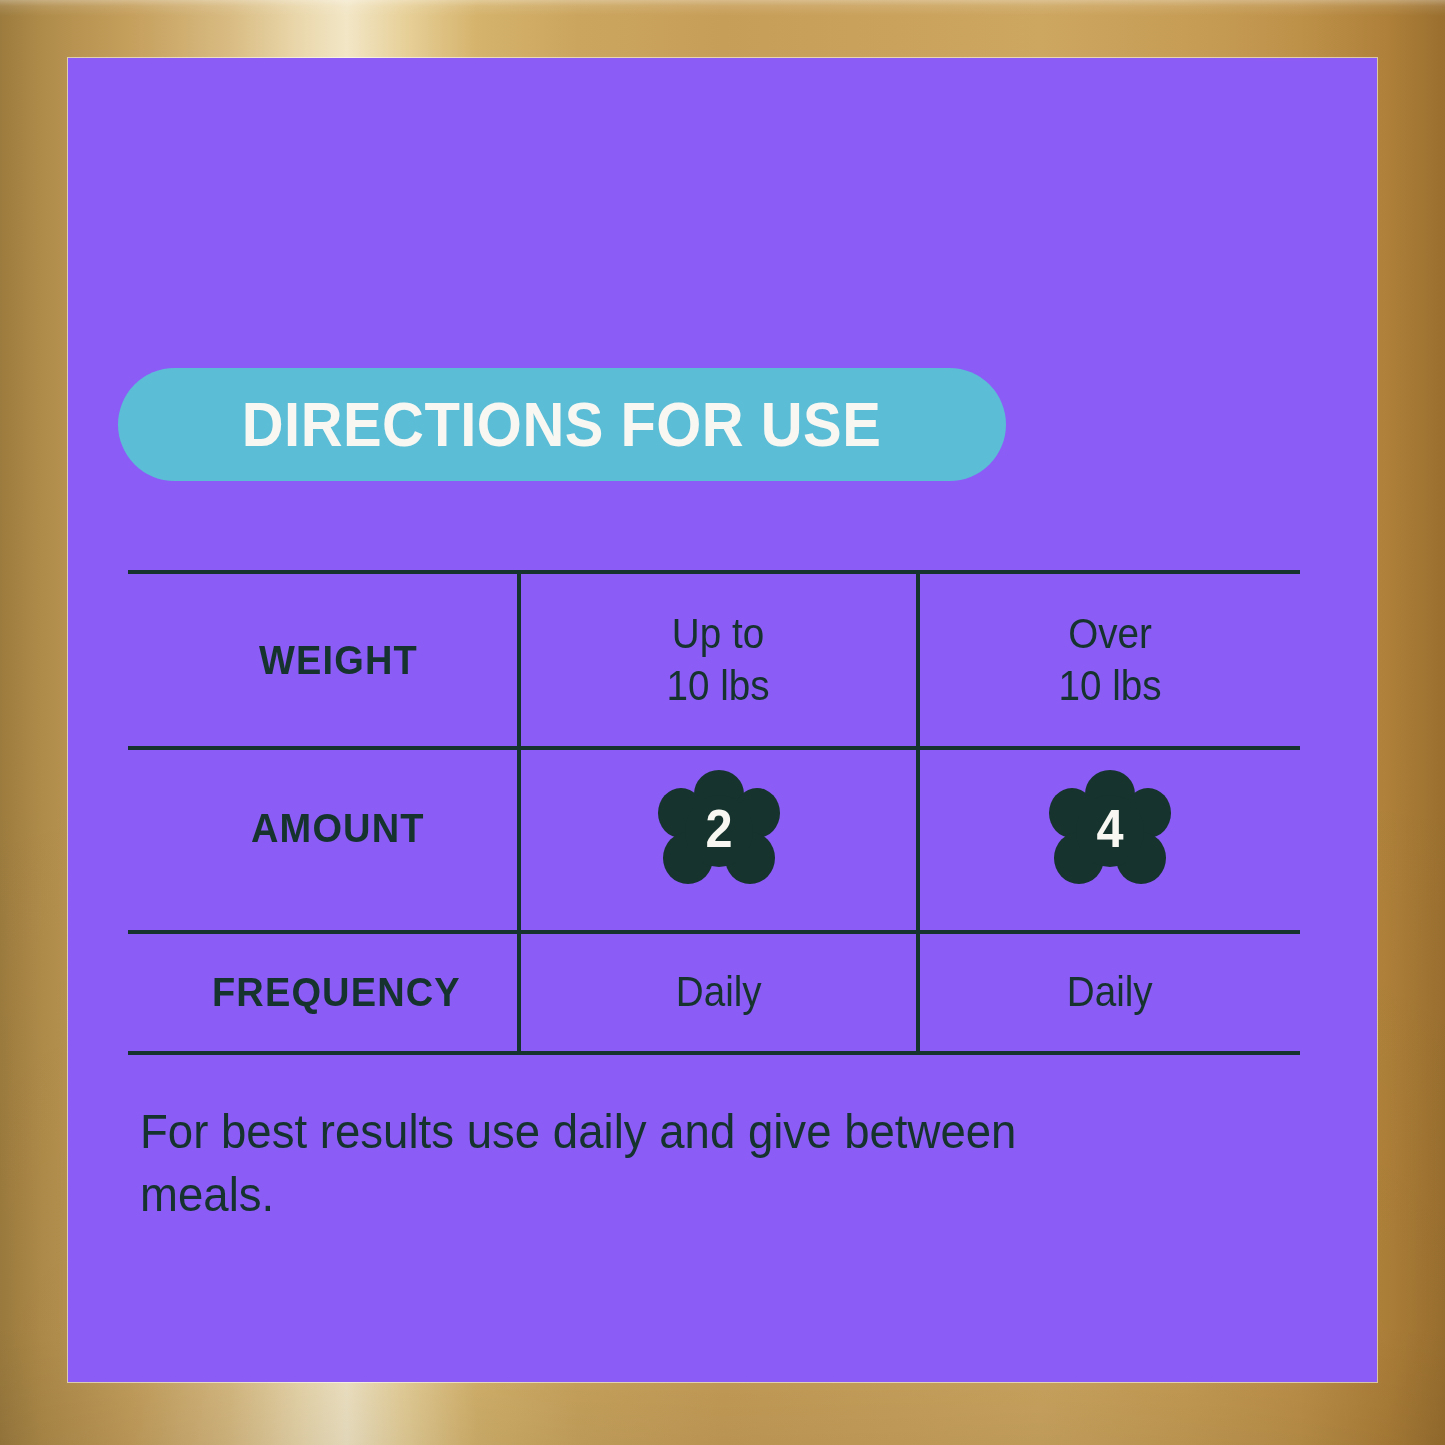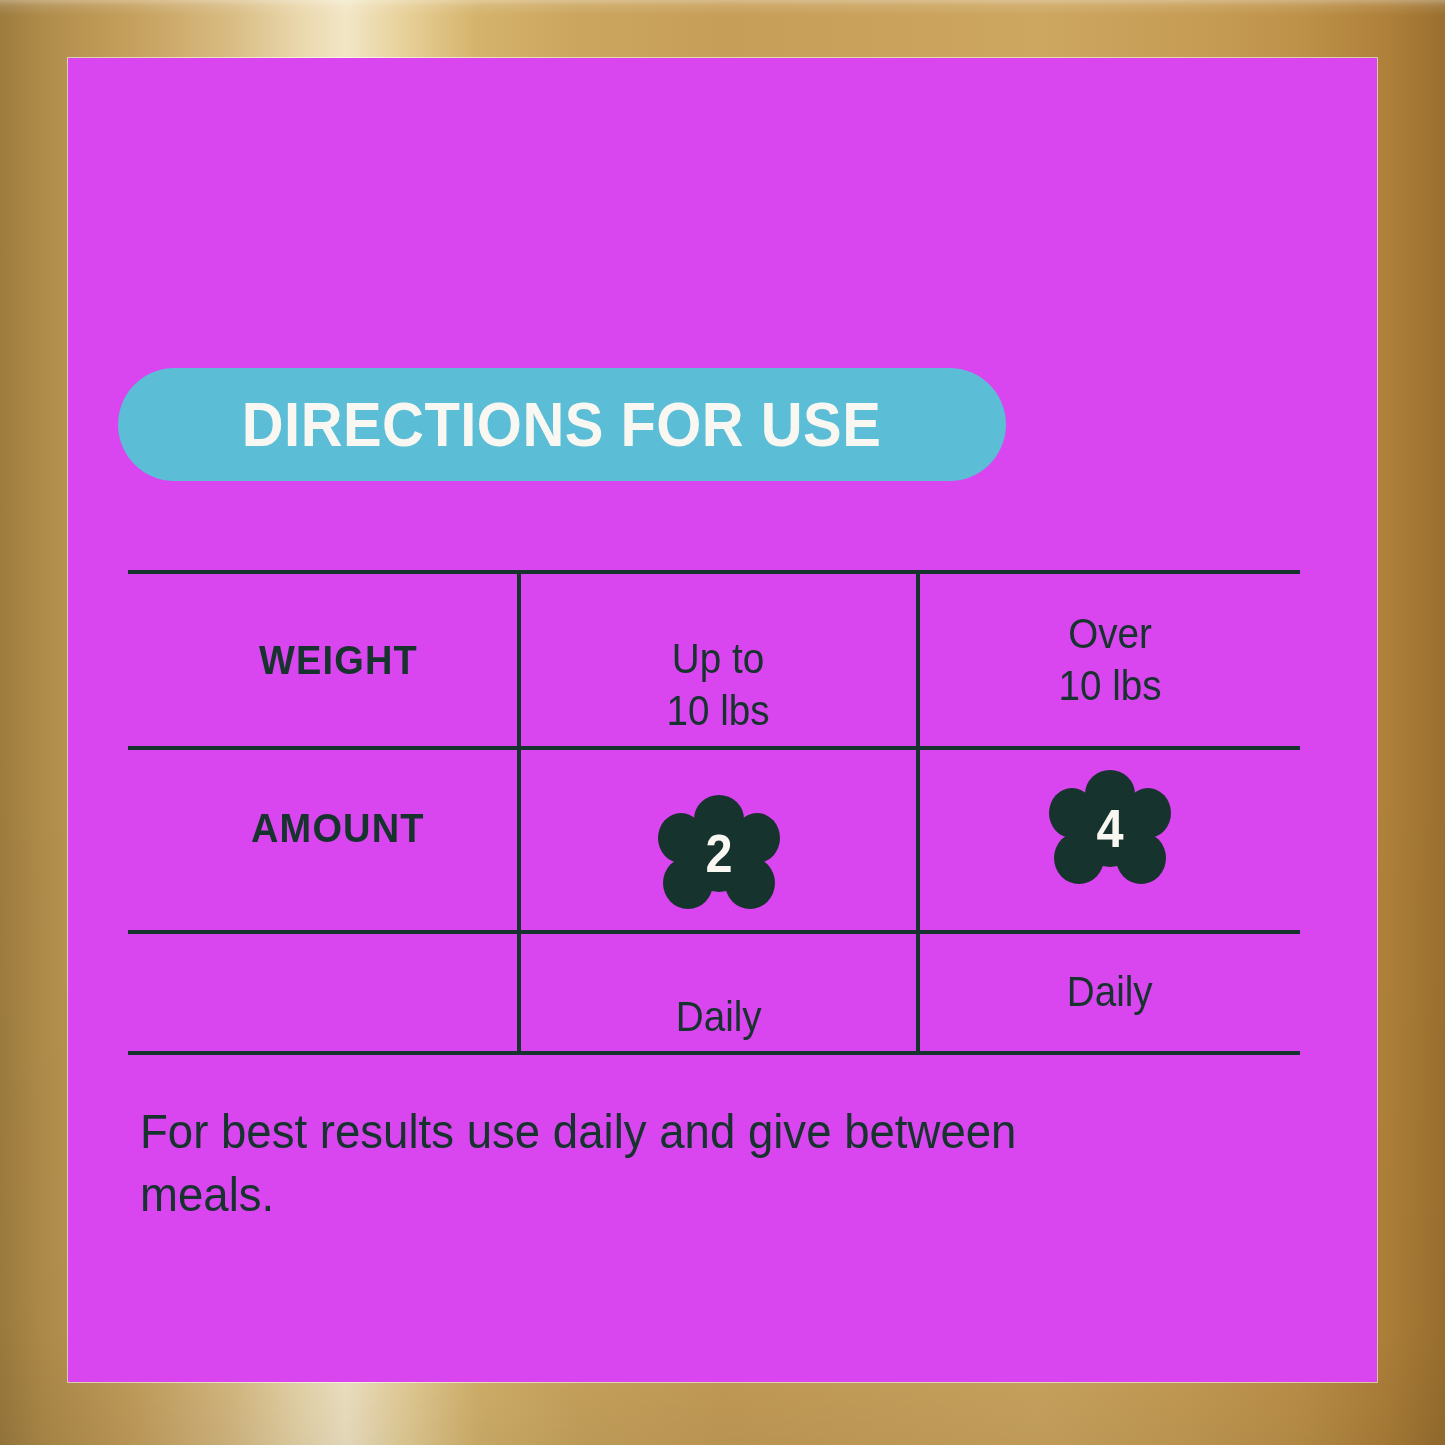--- a/index.html
+++ b/index.html
@@ -53,21 +53,21 @@
         rgba(0,0,0,0.07) 100%);
   }
 
   
   #card {
     position: absolute;
     left: 68px;
     top: 58px;
     width: 1309px;
     height: 1324px;
-    background: #d946ef;
+    background: #8b5cf6;
     box-shadow: 0 0 0 1px rgba(255,255,255,0.55);
   }
 
   
   #title-pill {
     position: absolute;
     left: 50px;
     top: 310px;
     width: 888px;
     height: 113px;
@@ -125,21 +125,21 @@
     align-items: center;
     justify-content: center;
     text-align: center;
     color: #16332E;
   }
   .cell.label {
     left: 40px;
     width: 349px;
     justify-content: center;
   }
-  .cell.col2 { left: 393px; width: 395px; margin-top: 25px; }
+  .cell.col2 { left: 393px; width: 395px; }
   .cell.col3 { left: 792px; width: 380px; }
 
   .cell.row1 { top: 4px;   height: 172px; }
   .cell.row2 { top: 168px; height: 180px; }
   .cell.row3 { top: 364px; height: 117px; }
 
   .row-label {
     font-family: "Liberation Sans Narrow", "Liberation Sans", sans-serif;
     font-weight: 700;
     font-size: 40px;
@@ -259,20 +259,23 @@
               <ellipse cx="99" cy="44" rx="23" ry="25"></ellipse>
               <ellipse cx="30" cy="89" rx="25" ry="26"></ellipse>
               <ellipse cx="92" cy="89" rx="25" ry="26"></ellipse>
               <ellipse cx="61" cy="62" rx="34" ry="36"></ellipse>
             </g>
           </svg>
           <span class="num">4</span>
         </span>
       </div>
 
+      <div class="cell label row3">
+        <span class="row-label">FREQUENCY</span>
+      </div>
       <div class="cell col2 row3">
         <span class="cell-value">Daily</span>
       </div>
       <div class="cell col3 row3">
         <span class="cell-value">Daily</span>
       </div>
 
     </div>
 
     <div id="footnote">For best results use daily and give between meals.</div>

